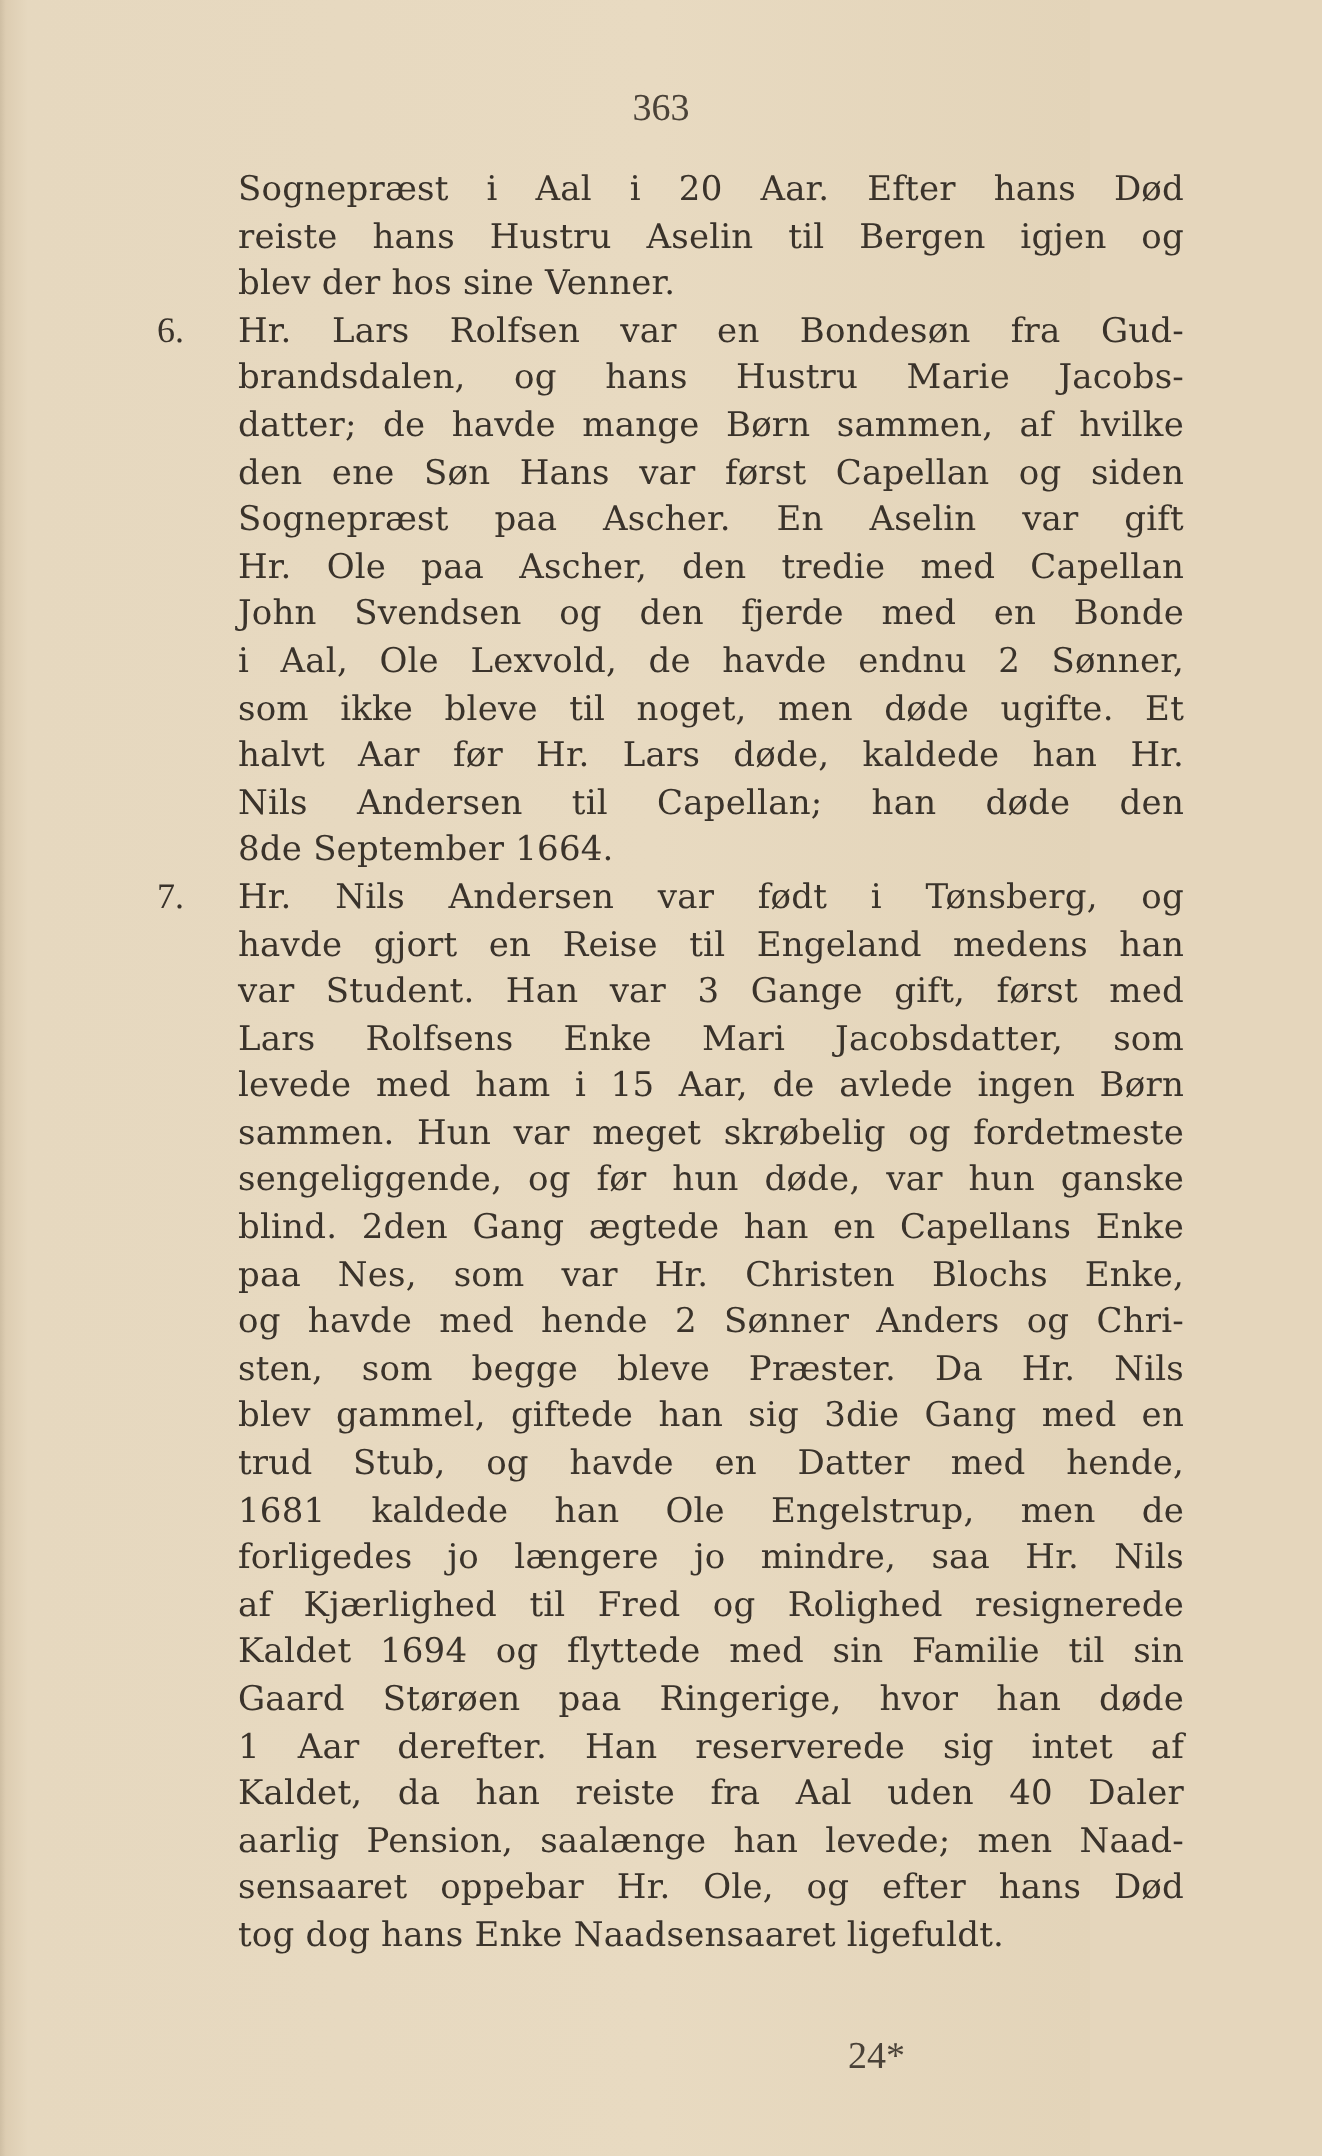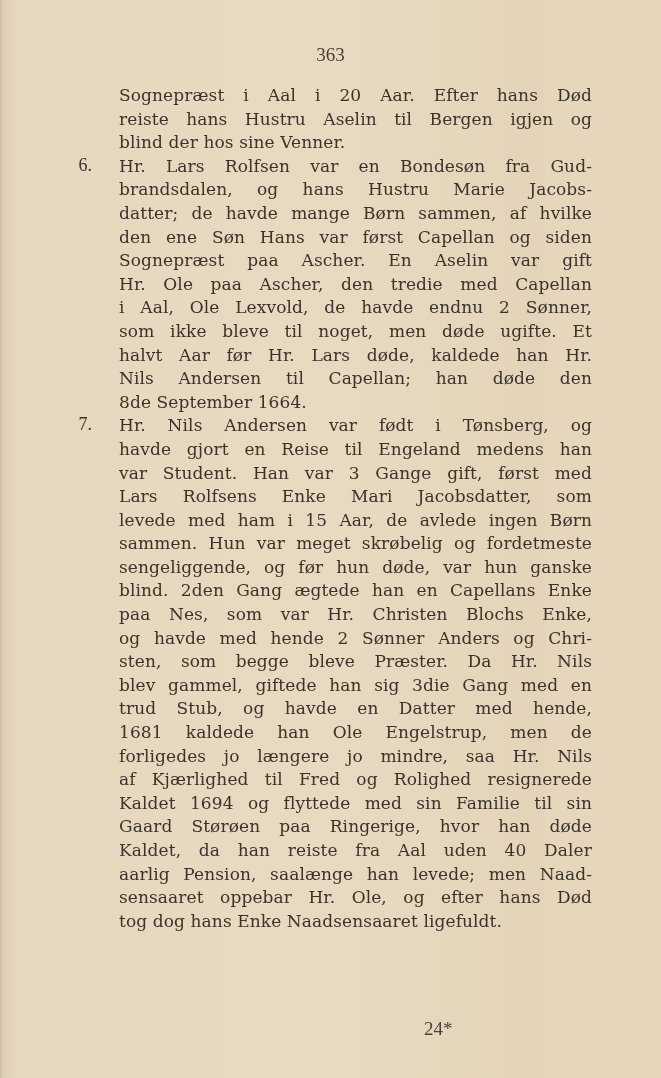--- a/index.html
+++ b/index.html
@@ -44,30 +44,31 @@
 </style>
 </head>
 <body>
 
 <div class="page">
   <div class="page-number">363</div>
 
   <div class="body-text">
     <div class="line">Sognepræst i Aal i 20 Aar.  Efter hans Død</div>
     <div class="line">reiste hans Hustru Aselin til Bergen igjen og</div>
-    <div class="line last">blind der hos sine Venner.</div>
+    <div class="line last">blev der hos sine Venner.</div>
 
     <div style="position:relative;">
       <span class="num">6.</span>
       <div class="line">Hr. Lars Rolfsen var en Bondesøn fra Gud-</div>
       <div class="line">brandsdalen, og hans Hustru Marie Jacobs-</div>
       <div class="line">datter; de havde mange Børn sammen, af hvilke</div>
       <div class="line">den ene Søn Hans var først Capellan og siden</div>
       <div class="line">Sognepræst paa Ascher.  En Aselin var gift</div>
       <div class="line">Hr. Ole paa Ascher, den tredie med Capellan</div>
+      <div class="line">John Svendsen og den fjerde med en Bonde</div>
       <div class="line">i Aal, Ole Lexvold, de havde endnu 2 Sønner,</div>
       <div class="line">som ikke bleve til noget, men døde ugifte.  Et</div>
       <div class="line">halvt Aar før Hr. Lars døde, kaldede han Hr.</div>
       <div class="line">Nils Andersen til Capellan; han døde den</div>
       <div class="line last">8de September 1664.</div>
     </div>
 
     <div style="position:relative;">
       <span class="num">7.</span>
       <div class="line">Hr. Nils Andersen var født i Tønsberg, og</div>
@@ -81,20 +82,21 @@
       <div class="line">paa Nes, som var Hr. Christen Blochs Enke,</div>
       <div class="line">og havde med hende 2 Sønner Anders og Chri-</div>
       <div class="line">sten, som begge bleve Præster.  Da Hr. Nils</div>
       <div class="line">blev gammel, giftede han sig 3die Gang med en</div>
       <div class="line">trud Stub, og havde en Datter med hende,</div>
       <div class="line">1681 kaldede han Ole Engelstrup, men de</div>
       <div class="line">forligedes jo længere jo mindre, saa Hr. Nils</div>
       <div class="line">af Kjærlighed til Fred og Rolighed resignerede</div>
       <div class="line">Kaldet 1694 og flyttede med sin Familie til sin</div>
       <div class="line">Gaard Størøen paa Ringerige, hvor han døde</div>
+      <div class="line">1 Aar derefter.  Han reserverede sig intet af</div>
       <div class="line">Kaldet, da han reiste fra Aal uden 40 Daler</div>
       <div class="line">aarlig Pension, saalænge han levede; men Naad-</div>
       <div class="line">sensaaret oppebar Hr. Ole, og efter hans Død</div>
       <div class="line last">tog dog hans Enke Naadsensaaret ligefuldt.</div>
     </div>
   </div>
 
   <div class="sig">24*</div>
 </div>
 

